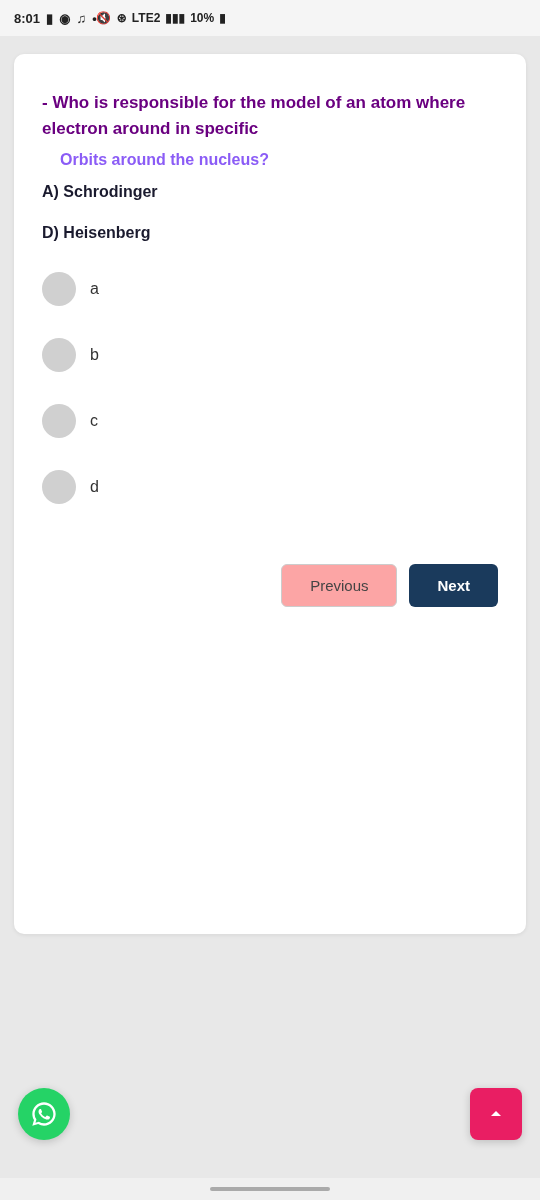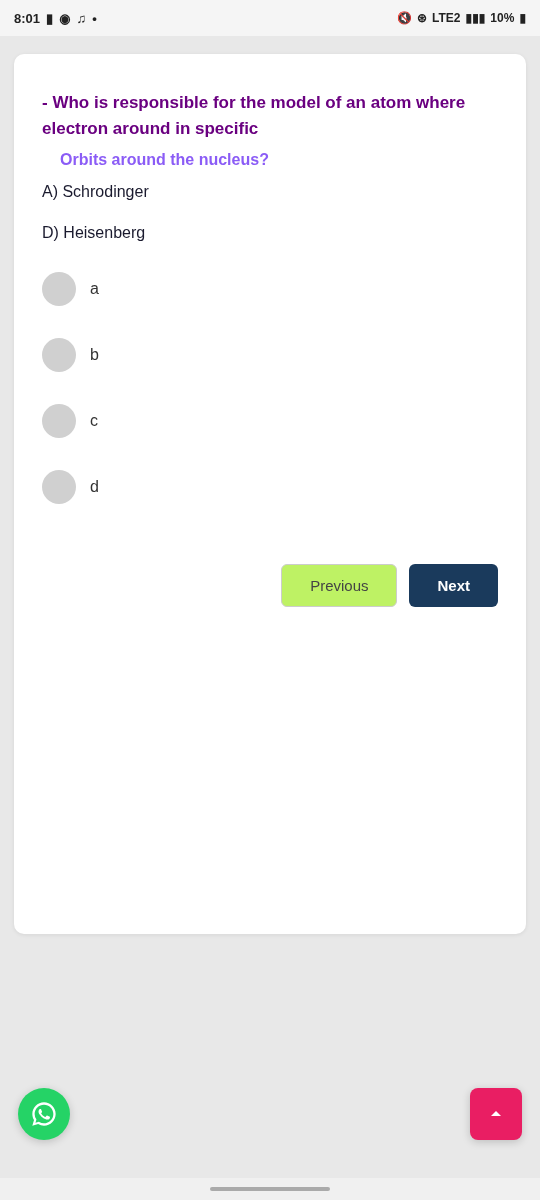--- a/index.html
+++ b/index.html
@@ -12,26 +12,24 @@
       font-family: 'Segoe UI', Arial, sans-serif;
       position: relative;
     }
 
     
     .status-bar {
       background: #f5f5f5;
       height: 36px;
       display: flex;
       align-items: center;
-      justify-content: space-between;
       padding: 0 14px;
       font-size: 13px;
       font-weight: 600;
       color: #222;
-      gap: 19px;
     }
 
     .status-left {
       display: flex;
       align-items: center;
       gap: 6px;
     }
 
     .status-right {
       display: flex;
@@ -67,21 +65,21 @@
       margin-bottom: 10px;
       line-height: 1.4;
     }
 
     .options-list {
       margin-bottom: 28px;
     }
 
     .option-item {
       font-size: 16px;
-      font-weight: 400;
+      font-weight: 700;
       color: #1a1a2e;
       margin-bottom: 18px;
       line-height: 1.4;
     }
 
     .radio-options {
       margin-top: 14px;
     }
 
     .radio-row {
@@ -112,21 +110,21 @@
     .nav-buttons {
       display: flex;
       justify-content: flex-end;
       gap: 12px;
       margin-top: 60px;
     }
 
     .btn-previous {
       padding: 12px 28px;
       border: 1.5px solid #ccc;
-      background: #bef264;
+      background: #fca5a5;
       color: #444;
       font-size: 15px;
       font-weight: 500;
       border-radius: 6px;
       cursor: pointer;
     }
 
     .btn-next {
       padding: 0 28px;
       border: none;

